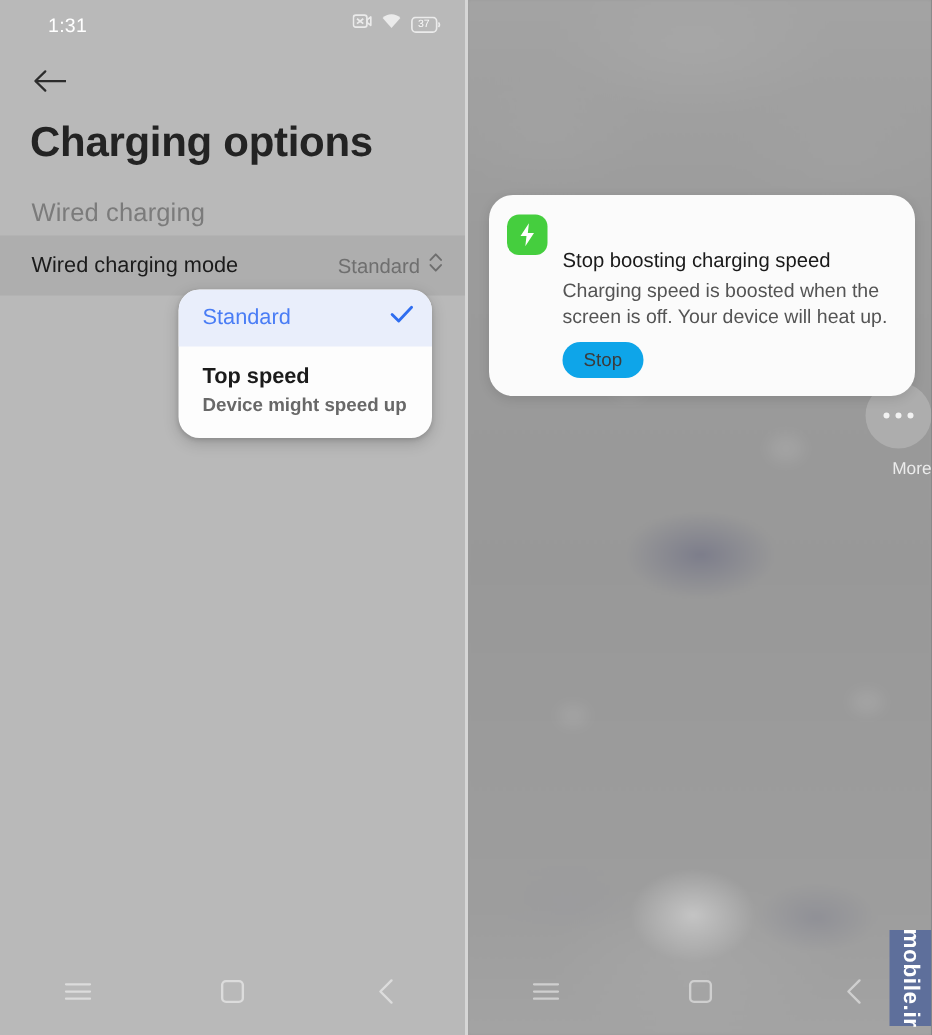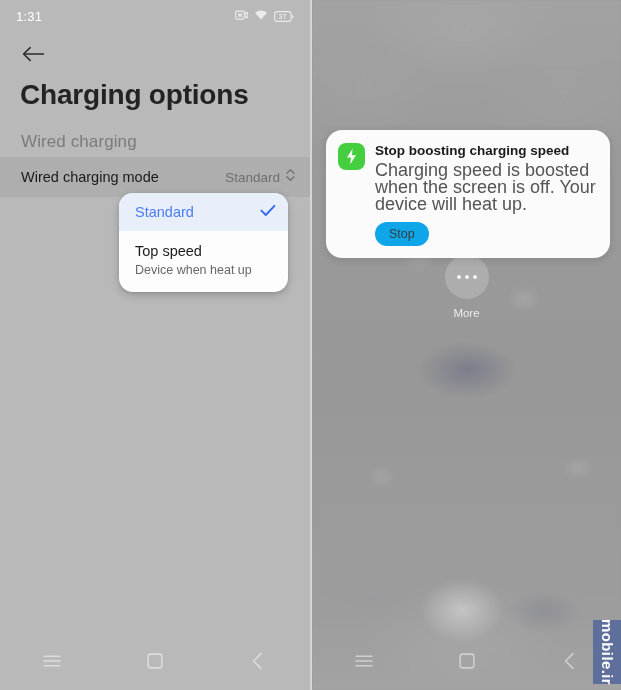--- a/index.html
+++ b/index.html
@@ -38,21 +38,21 @@
     position: relative;
     width: 309px;
     height: 690px;
     background: #9a9a9a;
     overflow: hidden;
   }
 
   
   .statusbar {
     position: absolute;
-    top: 0; left: 0; right: 0;
+    top: 0; left: 16px; right: 0;
     height: 32px;
     display: flex;
     align-items: center;
     justify-content: space-between;
     padding: 0 16px;
     box-sizing: border-box;
   }
   .status-time {
     font-size: 13px;
     color: #ffffff;
@@ -156,21 +156,21 @@
     display: flex;
     align-items: center;
     justify-content: space-between;
     padding-right: 12px;
     min-height: 38px;
   }
   .dd-label-sel {
     font-size: 14.5px;
     color: #4a7df5;
   }
-  .dd-item.plain { padding-top: 11px; padding-bottom: 14px; }
+  .dd-item.plain { padding-top: 11px; padding-bottom: 14px; font-weight: bold; }
   .dd-label {
     font-size: 14.5px;
     color: #1b1b1b;
     line-height: 18px;
   }
   .dd-sub {
     font-size: 12.5px;
     color: #686868;
     margin-top: 2px;
     line-height: 16px;
@@ -232,26 +232,27 @@
     width: 27px; height: 27px;
     border-radius: 8px;
     background: #45ce3e;
     display: flex; align-items: center; justify-content: center;
     flex: 0 0 auto;
     margin-top: 1px;
   }
   .notif-body { flex: 1 1 auto; min-width: 0; }
   .notif-title {
     font-size: 13.5px;
-    font-weight: bold;
+    font-weight: normal;
     color: #1a1a1a;
     line-height: 17px;
+    margin-top: 23px;
   }
   .notif-text {
-    font-size: 18px;
+    font-size: 13px;
     color: #545454;
     line-height: 17px;
     margin-top: 3px;
   }
   .notif-action {
     margin-top: 9px;
     display: inline-block;
     background: #0ea5e9;
     color: #3b3b3b;
     font-size: 12.5px;
@@ -262,21 +263,21 @@
     font-family: "Liberation Sans", sans-serif;
   }
 
   .more-tile {
     position: absolute;
     top: 255px;
     left: 0;
     width: 309px;
     display: flex;
     flex-direction: column;
-    align-items: center;
+    align-items: flex-end;
     z-index: 15;
   }
   .more-circle {
     width: 44px; height: 44px;
     border-radius: 50%;
     background: rgba(190,190,190,.55);
     display: flex; align-items: center; justify-content: center;
     gap: 4px;
     cursor: pointer;
   }
@@ -373,21 +374,21 @@
       <div class="dd-item selected">
         <span class="dd-label-sel">Standard</span>
         <span>
           <svg width="16" height="13" viewBox="0 0 16 13">
             <path d="M1.4 6.6 L5.8 11 L14.4 1.8" stroke="#2e6df0" stroke-width="1.9" fill="none" stroke-linecap="round" stroke-linejoin="round"></path>
           </svg>
         </span>
       </div>
       <div class="dd-item plain">
         <div class="dd-label">Top speed</div>
-        <div class="dd-sub">Device when heat up</div>
+        <div class="dd-sub">Device might speed up</div>
       </div>
     </div>
 
     <div class="navbar">
       <div class="navbtn">
         <span>
           <svg width="18" height="14" viewBox="0 0 18 14">
             <path d="M1 2.2 H17 M1 7 H17 M1 11.8 H17" stroke="#dcdcdc" stroke-width="1.5" stroke-linecap="round"></path>
           </svg>
         </span>

